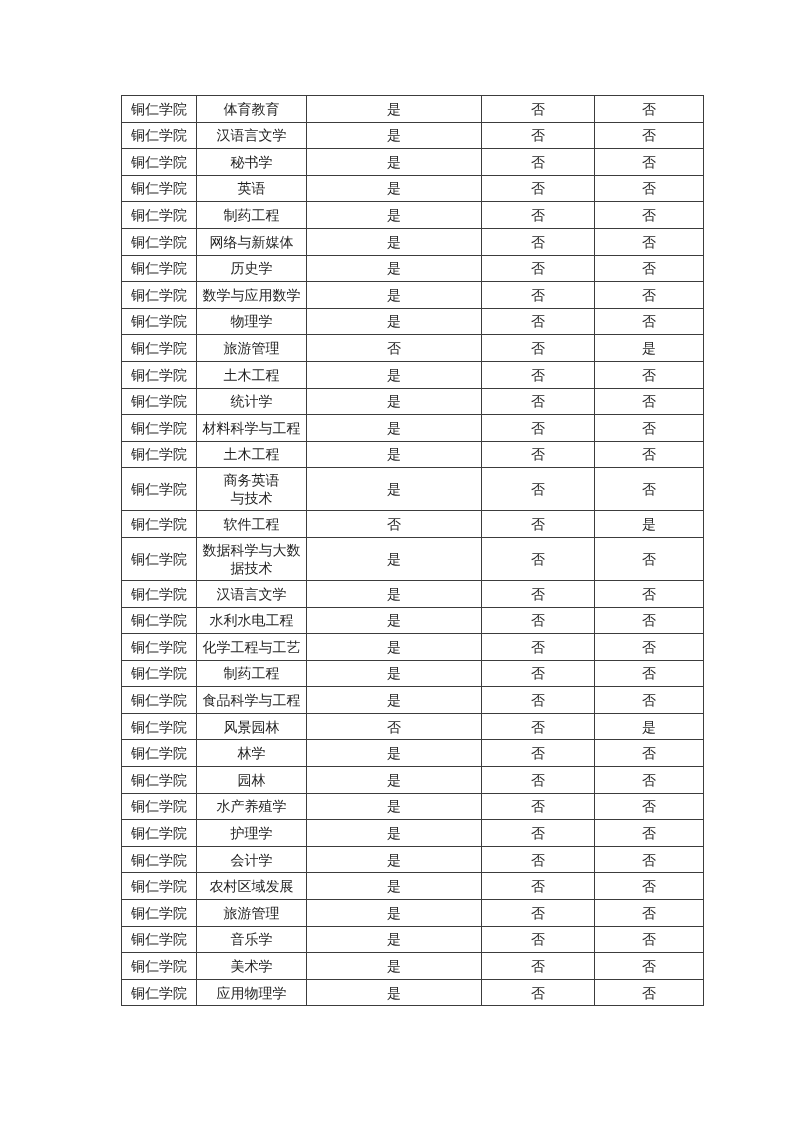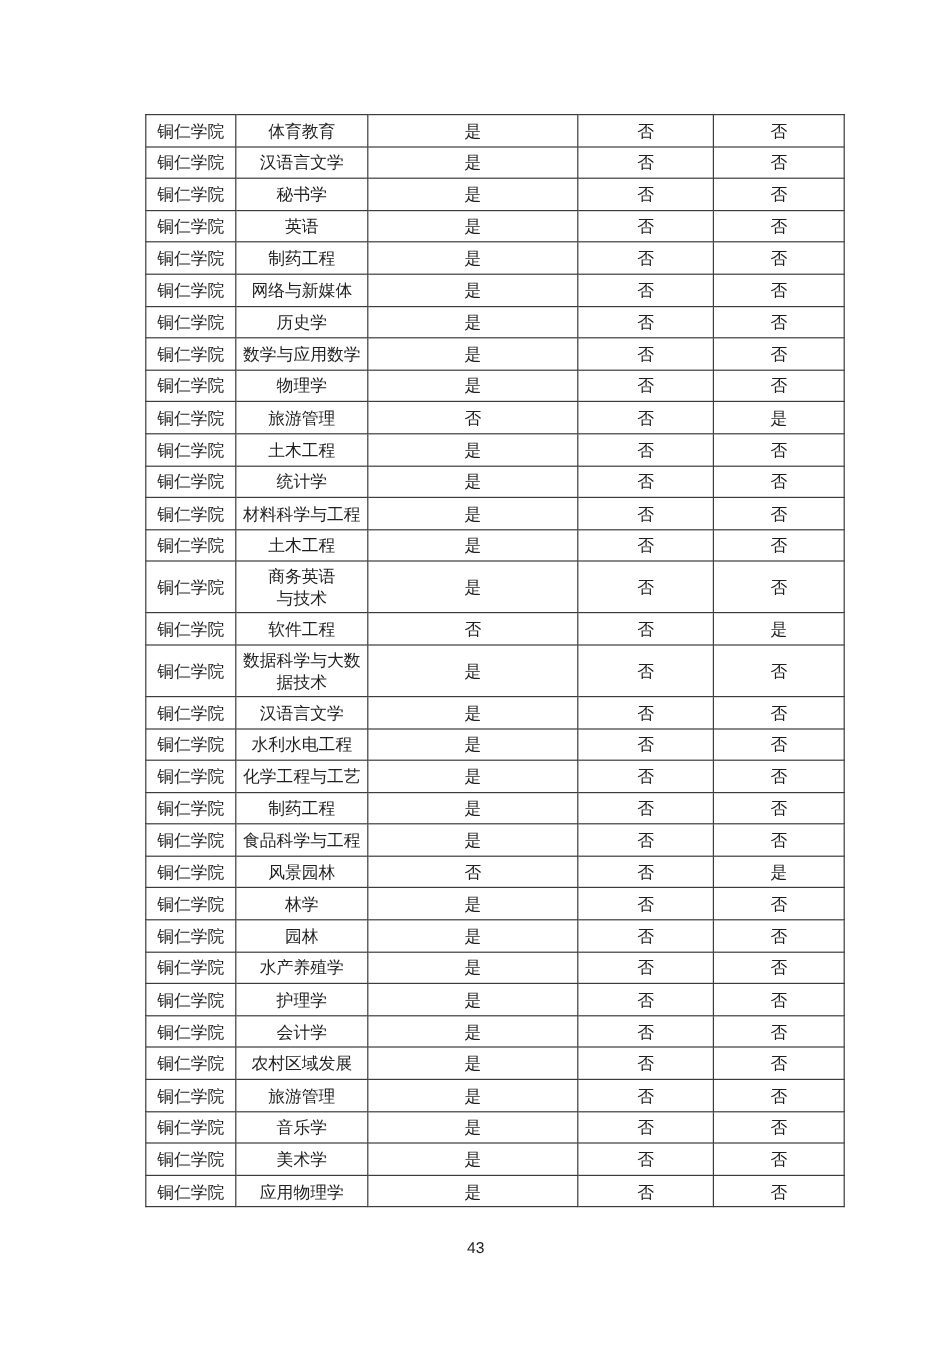--- a/index.html
+++ b/index.html
@@ -298,15 +298,14 @@
         <tr>
           <td>铜仁学院</td>
           <td class="major">应用物理学</td>
           <td>是</td>
           <td>否</td>
           <td>否</td>
         </tr>
       </tbody>
   </table>
 
-  <div class="page-number">43</div>
 
 </div>
 
 </body></html>

